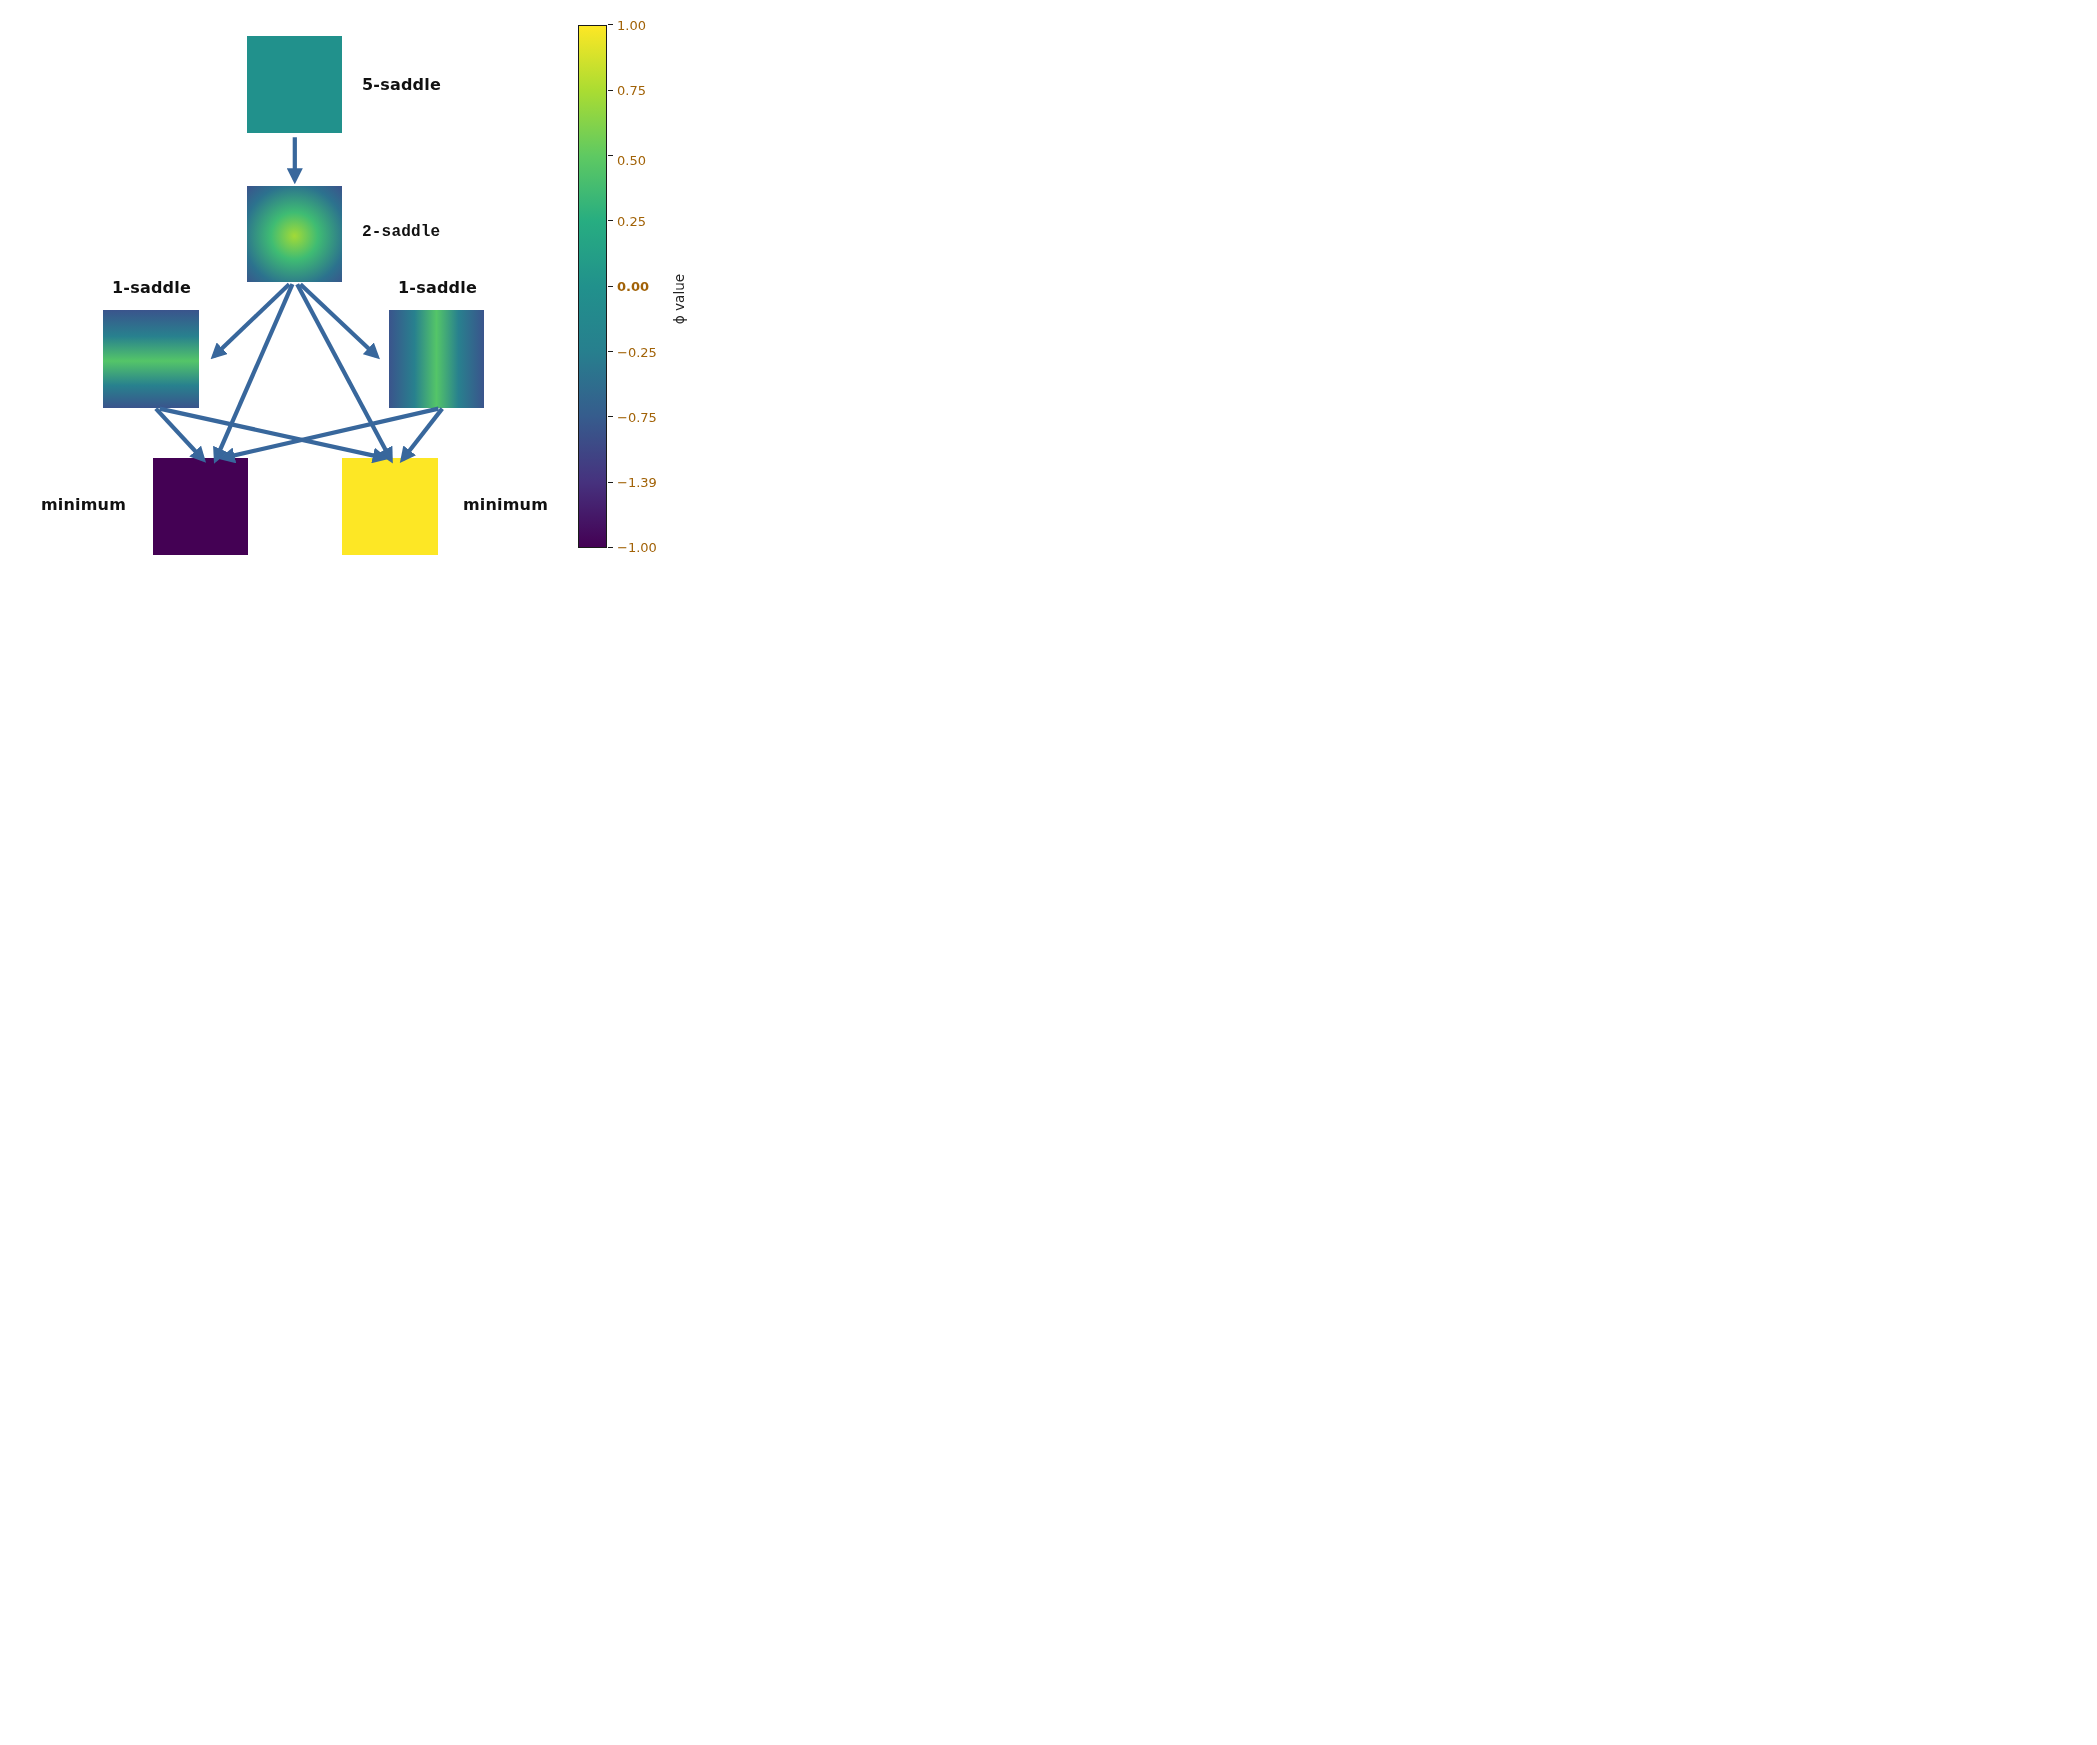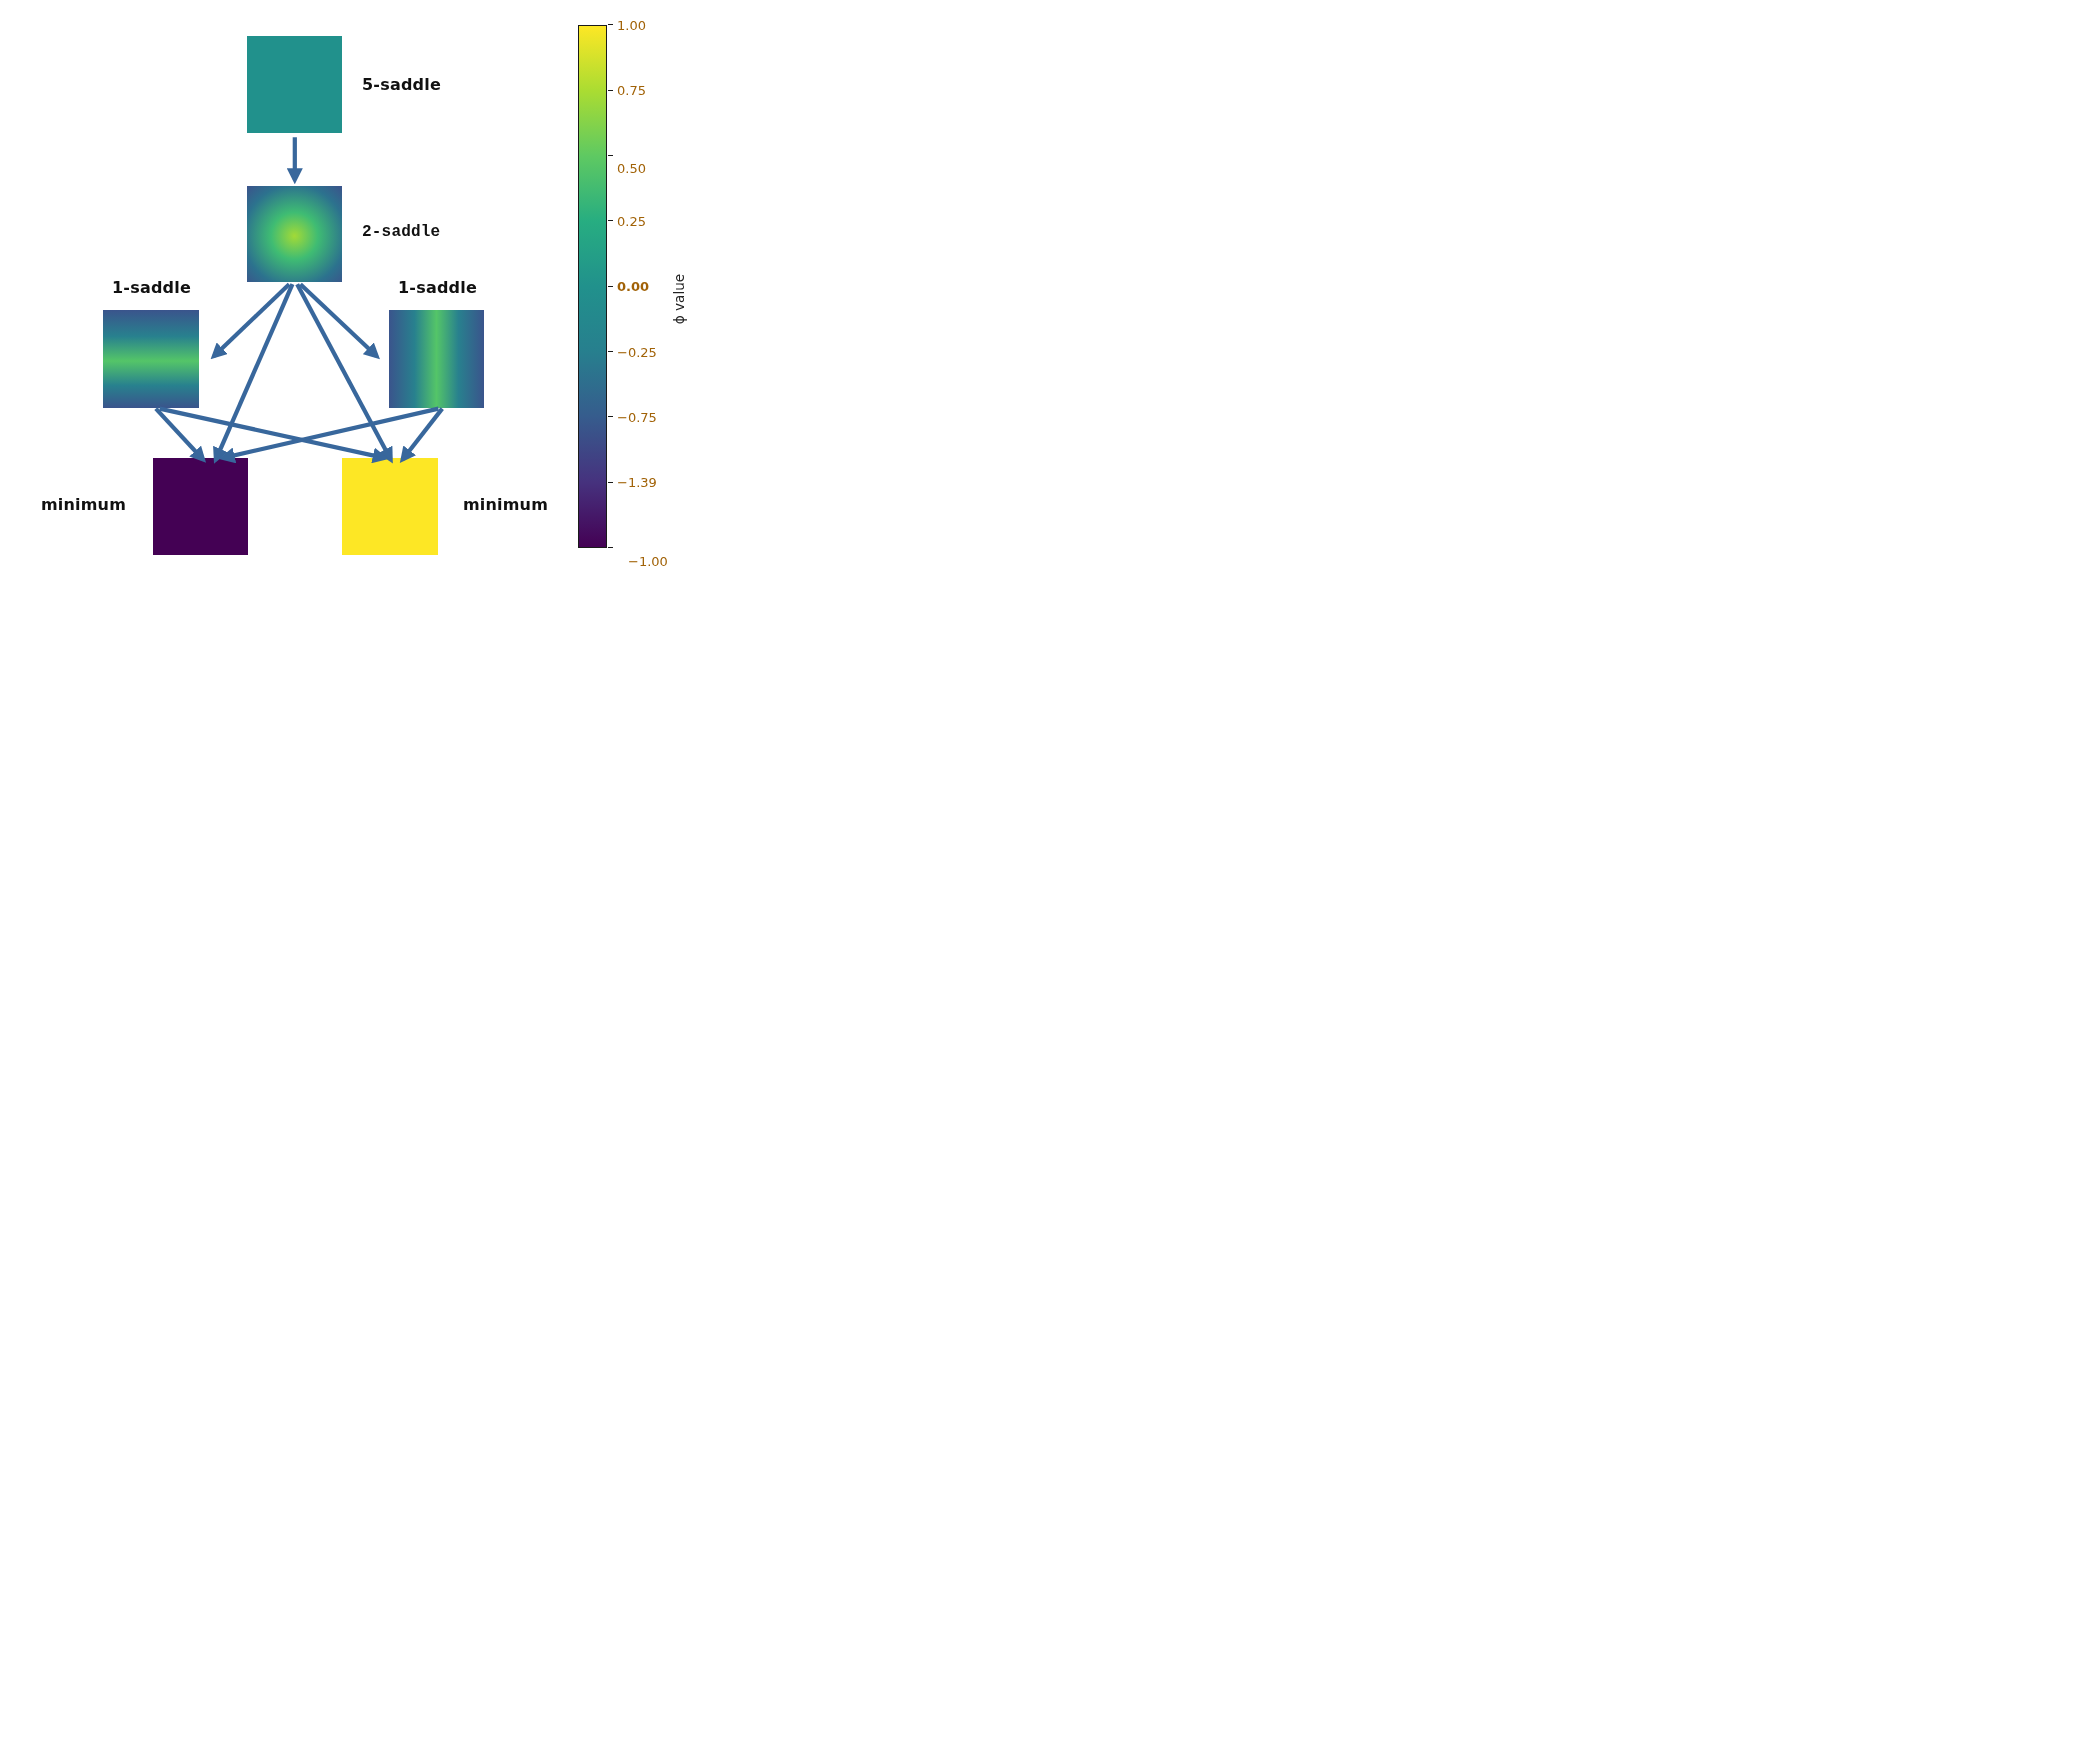--- a/index.html
+++ b/index.html
@@ -106,30 +106,30 @@
 
   <div class="node-label centered" style="left:449px;top:495px;width:113px;">minimum</div>
 
   <div class="colorbar" style="background: linear-gradient(rgb(253, 231, 37), rgb(170, 220, 50), rgb(94, 201, 98), rgb(39, 173, 129), rgb(33, 145, 140), rgb(39, 127, 142), rgb(54, 92, 141), rgb(70, 50, 126), rgb(68, 1, 84));"></div>
   <div>
       <div class="tick-mark" style="top: 24.4px;"></div>
       <div class="tick-label" style="top: 25px;">1.00</div>
       <div class="tick-mark" style="top: 90px;"></div>
       <div class="tick-label" style="top: 90px;">0.75</div>
       <div class="tick-mark" style="top: 155px;"></div>
-      <div class="tick-label" style="top: 168px;">0.50</div>
+      <div class="tick-label" style="top: 160px;">0.50</div>
       <div class="tick-mark" style="top: 220px;"></div>
       <div class="tick-label" style="top: 221px;">0.25</div>
       <div class="tick-mark" style="top: 286px;"></div>
       <div class="tick-label" style="top: 286px; font-weight: bold;">0.00</div>
       <div class="tick-mark" style="top: 351px;"></div>
       <div class="tick-label" style="top: 352px;">−0.25</div>
       <div class="tick-mark" style="top: 416px;"></div>
       <div class="tick-label" style="top: 417px;">−0.75</div>
       <div class="tick-mark" style="top: 482px;"></div>
       <div class="tick-label" style="top: 482px;">−1.39</div>
       <div class="tick-mark" style="top: 547px;"></div>
-      <div class="tick-label" style="top: 561px; margin-left: 11px;">−1.00</div>
+      <div class="tick-label" style="top: 547px;">−1.00</div>
     </div>
   <div class="cbar-label">ϕ value</div>
 
 </div>
 
 
 </body></html>

